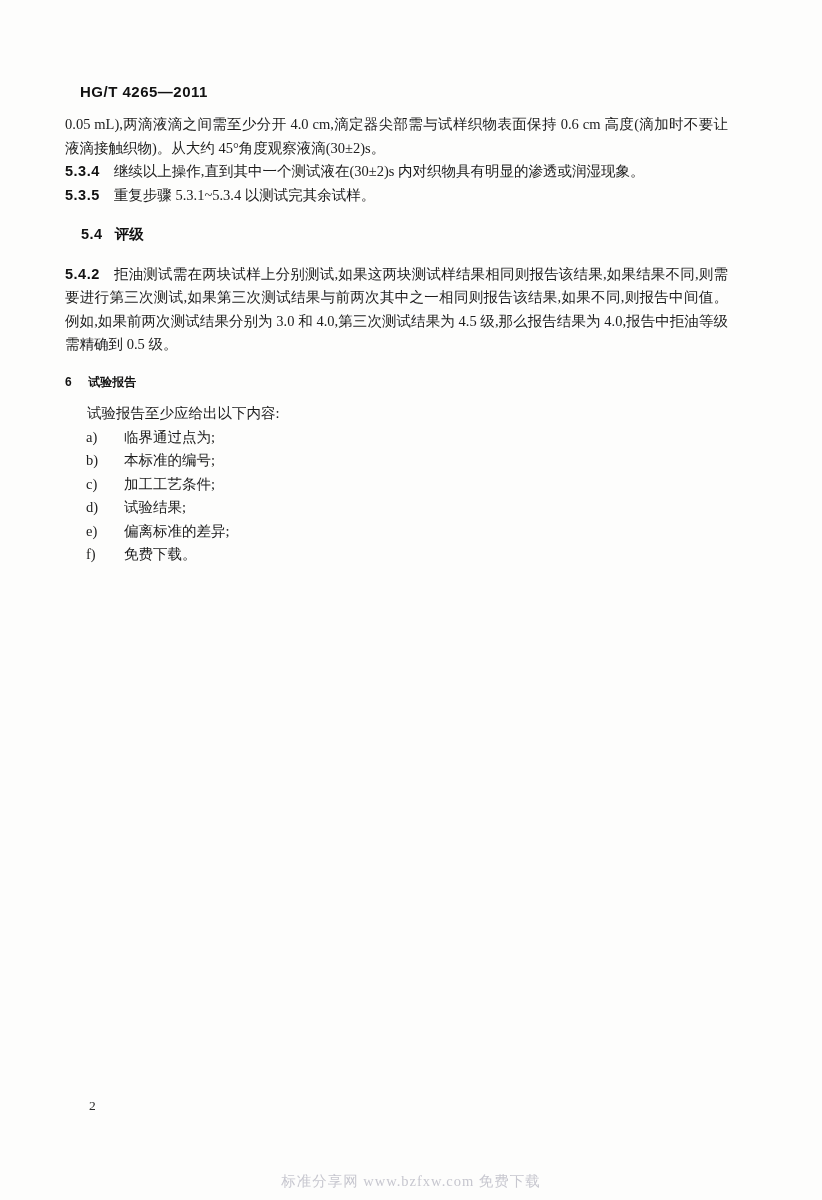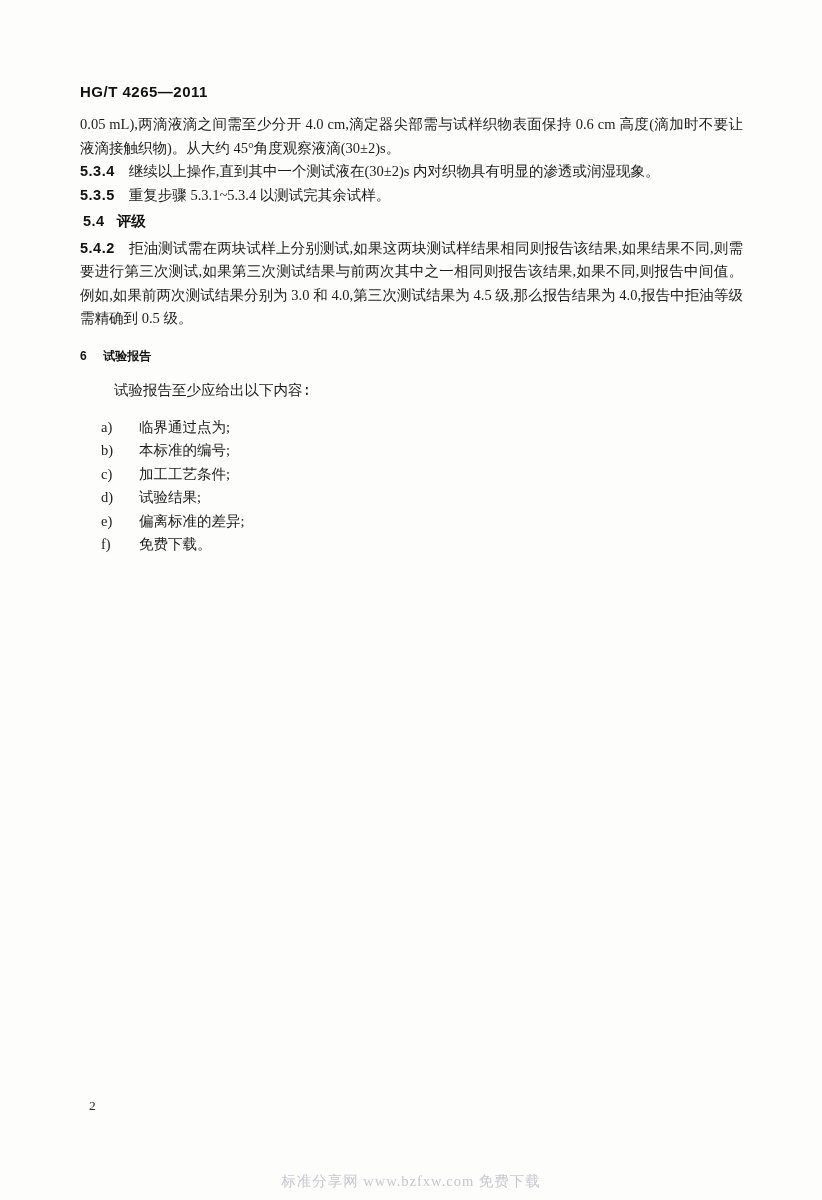--- a/index.html
+++ b/index.html
@@ -18,55 +18,54 @@
     position: absolute;
     top: 83px; left: 80px;
     font-family: "Liberation Sans", "DejaVu Sans", sans-serif;
     font-weight: bold;
     font-size: 15px;
     letter-spacing: 0.5px;
     color: #111;
   }
   .content {
     position: absolute;
-    top: 113px; left: 80px;
+    top: 113px; left: 65px;
     width: 663px;
     font-size: 14.5px;
     line-height: 23.5px;
     text-align: justify;
     text-justify: inter-ideograph;
   }
   .para { margin: 0; }
   .sec-num {
     font-family: "Liberation Sans", "DejaVu Sans", sans-serif;
     font-weight: bold;
     color: #111;
     margin-right: 14px;
     letter-spacing: 0.5px;
   }
   .sub-heading {
     font-family: "Liberation Sans", "DejaVu Sans", sans-serif;
     font-weight: bold;
     color: #111;
-    margin: 3px;
+    margin: 16px;
   }
   .sub-heading .sec-num { margin-right: 12px; }
   .section6 { margin-top: 14px; }
   .section6-heading {
     font-family: "Liberation Sans", "DejaVu Sans", sans-serif;
     font-weight: bold;
     font-size: 12px;
     color: #111;
     margin: 0 0 8px 0;
   }
   .section6-heading .sec-num { margin-right: 16px; }
   .report-intro {
-    margin: 12px;
+    margin: 0;
     padding-left: 22px;
-    font-family: Liberation Mono, monospace;
   }
   .report-list { margin: 0; padding: 0; list-style: none; }
   .report-item {
     margin: 0;
     padding-left: 21px;
     display: flex;
   }
   .item-label {
     width: 38px;
     flex: 0 0 38px;

